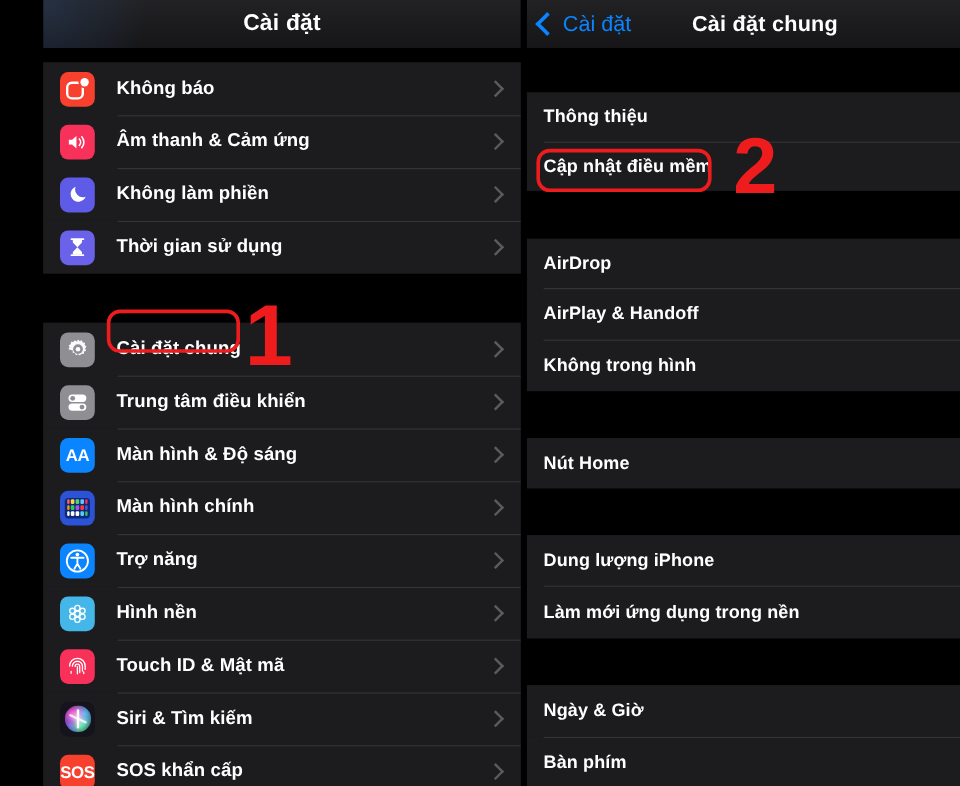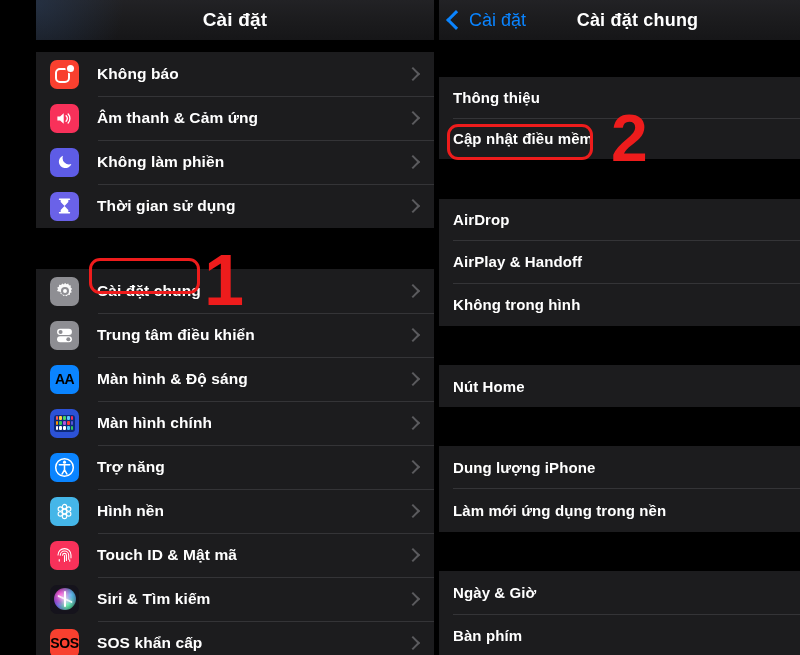--- a/index.html
+++ b/index.html
@@ -135,21 +135,21 @@
   .ic-general { background:#8e8e93; }
   .ic-control { background:#8e8e93; }
   .ic-display { background:#0a84ff; }
   .ic-home { background:#2c52d6; }
   .ic-access { background:#0a84ff; }
   .ic-wallpaper { background:#45b6e8; }
   .ic-siri { background:#15131c; }
   .ic-touchid { background:#f8315a; }
   .ic-sos { background:#f8402f; }
   .ic-label {
-    color:#000000; font-weight:bold; font-size:13px; letter-spacing:-.5px;
+    color:#ffffff; font-weight:bold; font-size:13px; letter-spacing:-.5px;
   }
   .ic-sos .ic-label { font-size:14px; letter-spacing:-.3px; }
   .home-grid {
     width:21px;height:17px;background:#0d2a7a;border-radius:3px;
     display:grid;grid-template-columns:repeat(5,1fr);grid-template-rows:repeat(3,1fr);
     gap:1px;padding:1.5px;box-sizing:border-box;
   }
   .home-grid i { border-radius:1px; display:block; }
   .siri-orb {
     width:22px;height:22px;border-radius:50%;

